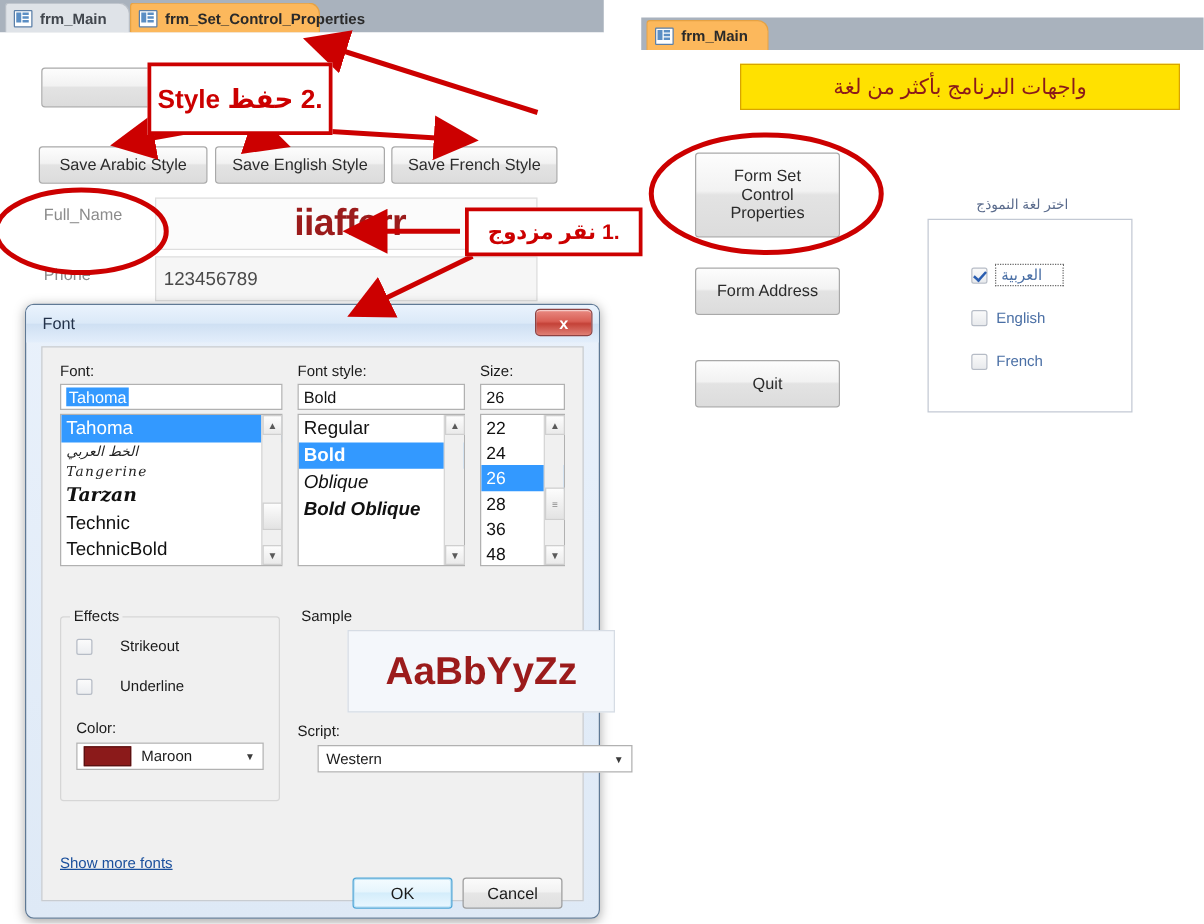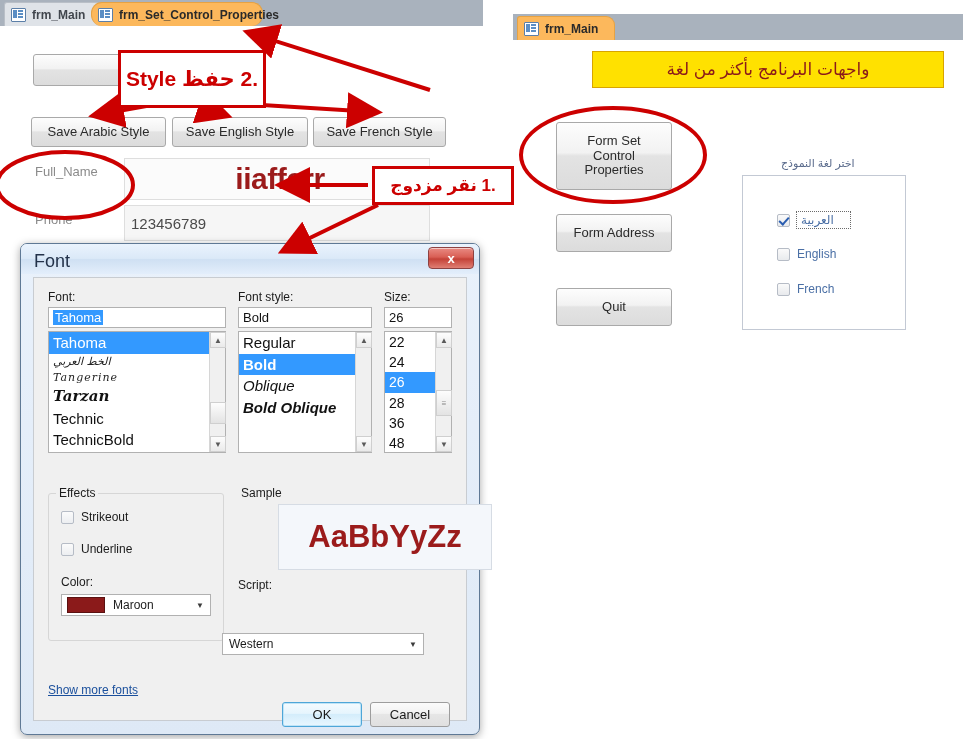--- a/index.html
+++ b/index.html
@@ -56,21 +56,21 @@
   .focusdash{outline:1px dotted #6b6b6b;padding:1px 16px 1px 4px;}
 
   
   #font-dialog{position:absolute;left:20px;top:243px;width:460px;height:492px;
       border:1px solid #5f7995;border-radius:7px;
       background:linear-gradient(to bottom,#e9f1fb 0%,#dee9f6 100%);
       box-shadow:0 2px 9px rgba(0,0,0,.35);box-sizing:border-box;}
   #font-dialog .titlebar{height:30px;position:relative;
       background:linear-gradient(to bottom,#eaf3fd 0%,#dbe9f8 48%,#cfe0f3 52%,#e3eefb 100%);
       border-top-left-radius:6px;border-top-right-radius:6px;}
-  #font-dialog .titletext{position:absolute;left:13px;top:7px;font-size:18px;color:#23324a;}
+  #font-dialog .titletext{position:absolute;left:13px;top:7px;font-size:13px;color:#23324a;}
   #font-dialog .closebtn{position:absolute;right:5px;top:3px;width:44px;height:20px;
       border:1px solid #8d4242;border-radius:4px;
       background:linear-gradient(to bottom,#e98b83 0%,#d95f55 45%,#c44238 55%,#e07f74 100%);
       color:#fff;font-size:13px;font-weight:bold;display:flex;align-items:center;
       justify-content:center;box-shadow:inset 0 1px 0 rgba(255,255,255,.55);}
   #font-dialog .body{position:absolute;left:12px;top:33px;width:434px;height:444px;
       background:#f0f0f0;border:1px solid #c8ccd1;box-sizing:border-box;}
 
   .dlg-label{position:absolute;font-size:12px;color:#1b1b1b;}
   .dlg-input{position:absolute;box-sizing:border-box;background:#fff;
@@ -96,21 +96,21 @@
       background:linear-gradient(to bottom,#fdfdfd,#eaeaea);border:1px solid #cfcfcf;
       box-sizing:border-box;display:flex;align-items:center;justify-content:center;
       font-size:8px;color:#5a5a5a;}
   .sthumb{position:absolute;left:0;width:16px;
       background:linear-gradient(to bottom,#fdfdfd,#e3e3e3);border:1px solid #cfcfcf;
       box-sizing:border-box;display:flex;align-items:center;justify-content:center;
       font-size:8px;color:#888;}
 
   .group{position:absolute;box-sizing:border-box;border:1px solid #d6d6d6;border-radius:3px;}
   .grouptitle{position:absolute;font-size:12px;color:#1b1b1b;background:#f0f0f0;padding:0 3px;}
-  .dlgchk{position:absolute;display:flex;align-items:center;gap:7px;}
+  .dlgchk{position:absolute;display:flex;align-items:center;gap:22px;}
   .dlgchk .bx{width:13px;height:13px;border:1px solid #b6bcc6;box-sizing:border-box;
       background:linear-gradient(to bottom,#fbfbfb,#eceef1);border-radius:2px;flex:none;}
   .dlgchk .tx{font-size:12px;color:#1b1b1b;}
 
   .combo{position:absolute;box-sizing:border-box;background:#fff;border:1px solid #b1b1b1;
       display:flex;align-items:center;}
   .combo .arrow{margin-left:auto;margin-right:6px;font-size:8px;color:#3b3b3b;}
   .swatch{width:36px;height:14px;background:#8b1a1a;border:1px solid #5a1111;
       margin:0 8px 0 5px;flex:none;}
   .combotext{font-size:12px;color:#1b1b1b;}
@@ -138,21 +138,21 @@
   svg.overlay{position:absolute;left:0;top:0;width:963px;height:739px;pointer-events:none;}
 </style>
 </head>
 <body>
 
 <div class="tabbar left">
   <div class="tab inactive" style="left:4px;width:100px;">
     <span class="ticon"></span>
     <span>frm_Main</span>
   </div>
-  <div class="tab active" style="left:91px;width:172px;border-radius:11px;">
+  <div class="tab active" style="left:104px;width:152px;">
     <span class="ticon"></span>
     <span>frm_Set_Control_Properties</span>
   </div>
 </div>
 
 <div class="formsurface" style="left:0;top:26px;width:483px;height:713px;"></div>
 
 <div class="accbtn" style="left:33px;top:54px;width:130px;height:32px;justify-content:flex-end;padding-right:8px;">
   <span>Close</span>
 </div>
@@ -295,21 +295,21 @@
       <span class="combotext">Maroon</span>
       <span class="arrow">▼</span>
     </div>
 
     <div class="grouptitle" style="left:204px;top:208px;">Sample</div>
     <div class="samplebox" style="left:204px;top:226px;width:214px;height:66px;">
       <span class="sampletext">AaBbYyZz</span>
     </div>
 
     <div class="dlg-label" style="left:204px;top:300px;">Script:</div>
-    <div class="combo" style="left:188px;top:318px;width:202px;height:22px;margin-top:37px;">
+    <div class="combo" style="left:220px;top:318px;width:252px;height:22px;">
       <span class="combotext" style="margin-left:6px;">Western</span>
       <span class="arrow">▼</span>
     </div>
 
     <div class="linktext" style="left:14px;top:405px;">Show more fonts</div>
     <div class="dlgbtn primary" style="left:248px;top:424px;width:80px;height:25px;">
       <span>OK</span>
     </div>
     <div class="dlgbtn" style="left:336px;top:424px;width:80px;height:25px;">
       <span>Cancel</span>

